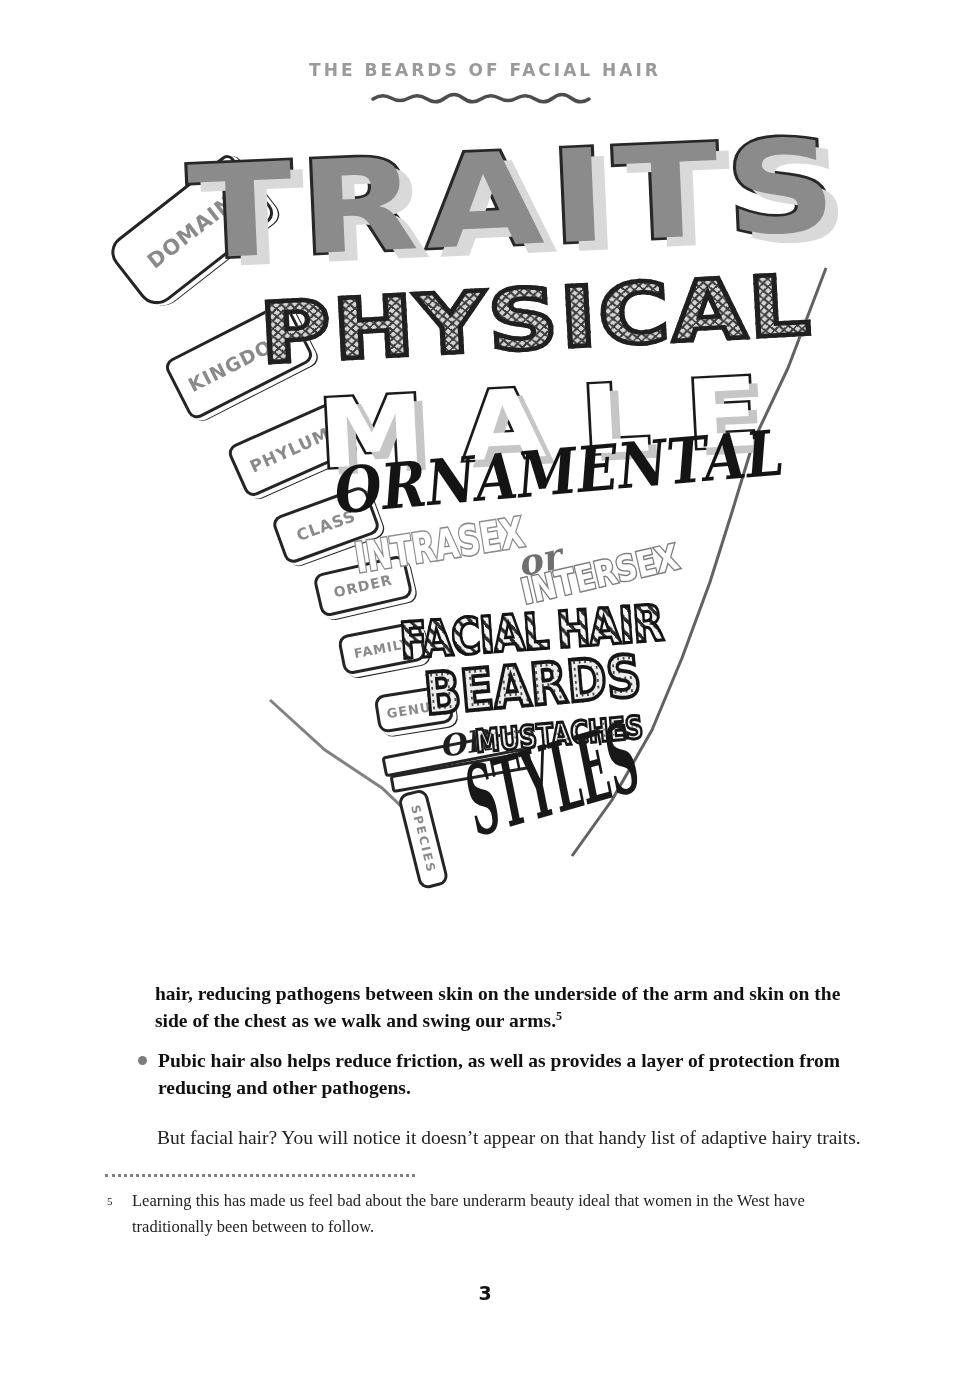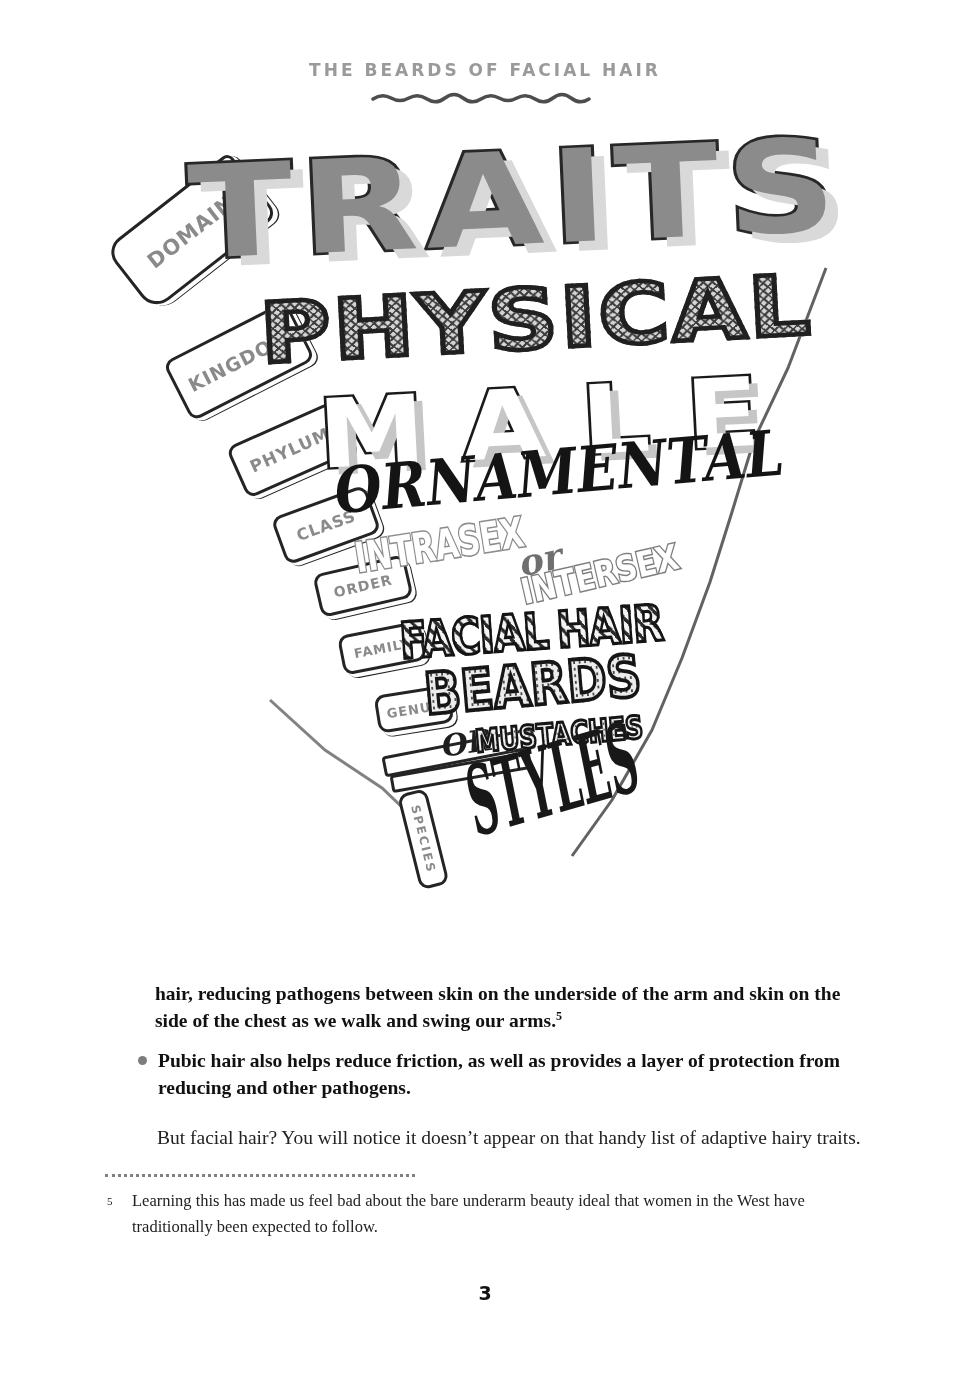--- a/index.html
+++ b/index.html
@@ -197,18 +197,18 @@
       <span class="bullet-dot"></span>
       <p class="bold-serif">Pubic hair also helps reduce friction, as well as provides a layer of protection from reducing and other pathogens.</p>
     </div>
 
     <p class="para2">But facial hair? You will notice it doesn’t appear on that handy list of adaptive hairy traits.</p>
 
     <div class="divider"></div>
 
     <div class="footnote">
       <sup class="fn-marker">5</sup>
-      <span class="fn-text">Learning this has made us feel bad about the bare underarm beauty ideal that women in the West have traditionally been expected to follow.</span>
+      <span class="fn-text">Learning this has made us feel bad about the bare underarm beauty ideal that women in the West have traditionally been between to follow.</span>
     </div>
   </div>
 
   <div class="pagenum">3</div>
 </div>
 
 </body></html>

